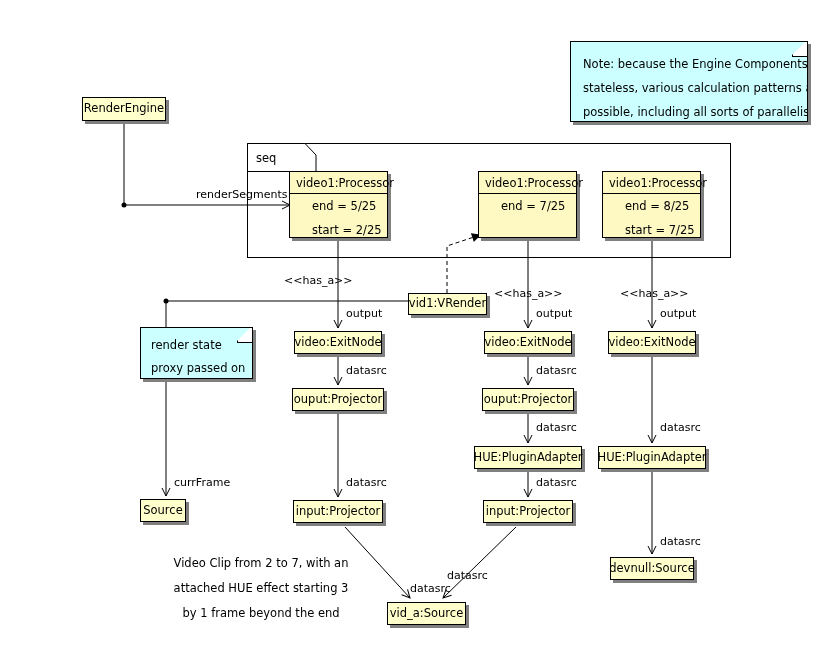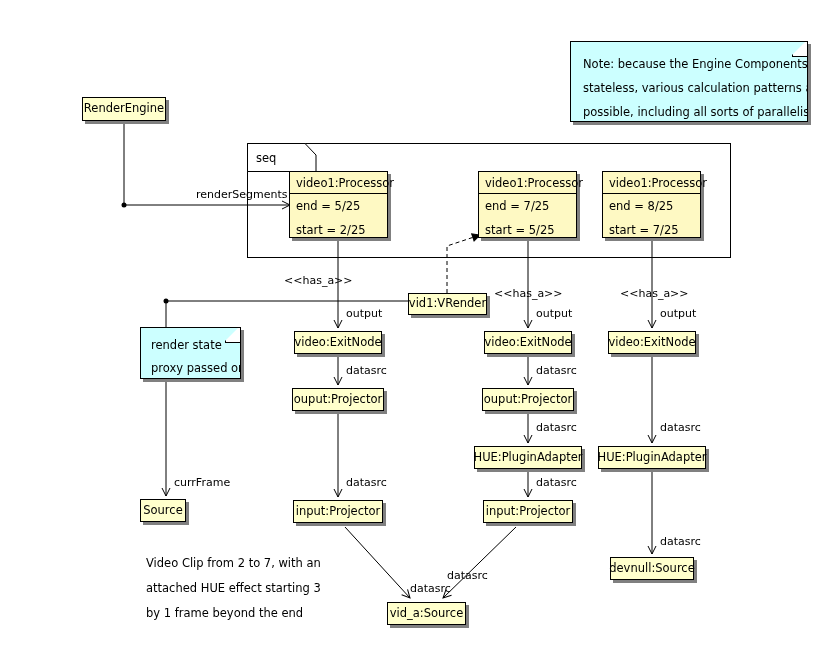--- a/index.html
+++ b/index.html
@@ -15,36 +15,36 @@
         display:flex;align-items:center;justify-content:center;
         white-space:nowrap;}
   .node .lbl{padding:0 5px;}
 
   
   .proc{position:absolute;box-sizing:border-box;background:#fef9c3;
         border:1px solid #000;box-shadow:3px 3px 0 0 #808080;}
   .proc .hd{height:21px;border-bottom:1px solid #000;
             display:flex;align-items:center;padding-left:6px;
             font-size:11.5px;color:#000;white-space:nowrap;}
-  .proc .at{height:24px;display:flex;align-items:center;padding-left:6px;
+  .proc .at{height:24px;display:flex;align-items:center;padding-left:22px;
             font-size:11.5px;color:#000;white-space:nowrap;}
 
   
   .note{position:absolute;box-sizing:border-box;background:#ccffff;
         border:1px solid #000;box-shadow:3px 3px 0 0 #808080;
         font-size:11.5px;color:#000;overflow:hidden;}
   .note .fold{position:absolute;right:-1px;top:-1px;width:15px;height:15px;
         background:#ffffff;border-left:1px solid #000;border-bottom:1px solid #000;
         transform:none;}
   .note .fold:after{content:"";position:absolute;left:-1px;top:-1px;
         width:0;height:0;border-left:15px solid #ccffff;border-bottom:15px solid transparent;}
   .note .ntxt{padding:10px 12px 0 12px;line-height:24px;}
   .note .ntxt div{white-space:nowrap;}
   .para{position:absolute;font-size:11.5px;color:#000;line-height:25px;}
-  .para div{white-space:nowrap;}
+  .para div{white-space:nowrap;text-align:center;}
 
   
   .elbl{position:absolute;font-size:11px;color:#000;white-space:nowrap;line-height:1;}
 
   
   .frame{position:absolute;box-sizing:border-box;border:1px solid #000;background:transparent;}
   .frame-tag{position:absolute;font-size:11.5px;color:#000;}
 </style>
 </head>
 <body>
@@ -104,21 +104,20 @@
 
   <div class="proc" style="left:289px;top:171px;width:99px;height:67px;">
     <div class="hd">video1:Processor</div>
     <div class="at">end = 5/25</div>
     <div class="at">start = 2/25</div>
   </div>
 
   <div class="proc" style="left:478px;top:171px;width:99px;height:67px;">
     <div class="hd">video1:Processor</div>
     <div class="at">end = 7/25</div>
-    <div class="at">start = 5/25</div>
   </div>
 
   <div class="proc" style="left:602px;top:171px;width:99px;height:67px;">
     <div class="hd">video1:Processor</div>
     <div class="at">end = 8/25</div>
     <div class="at">start = 7/25</div>
   </div>
 
   <div class="node" style="left:408px;top:293px;width:79px;height:22px;">
     <span class="lbl">vid1:VRender</span>
@@ -167,21 +166,21 @@
 
   <div class="note" style="left:570px;top:41px;width:238px;height:81px;">
     <div class="fold"></div>
     <div class="ntxt">
       <div>Note: because the Engine Components are</div>
       <div>stateless, various calculation patterns are</div>
       <div>possible, including all sorts of parallelism</div>
     </div>
   </div>
 
-  <div class="note" style="left:140px;top:327px;width:101px;height:52px;">
+  <div class="note" style="left:140px;top:327px;width:113px;height:52px;">
     <div class="fold"></div>
     <div class="ntxt" style="padding:6px 0 0 10px;line-height:23px;">
       <div>render state</div>
       <div>proxy passed on</div>
     </div>
   </div>
 
   <div class="para" style="left:146px;top:551px;width:230px;">
     <div>Video Clip from 2 to 7, with an</div>
     <div>attached HUE effect starting 3</div>

